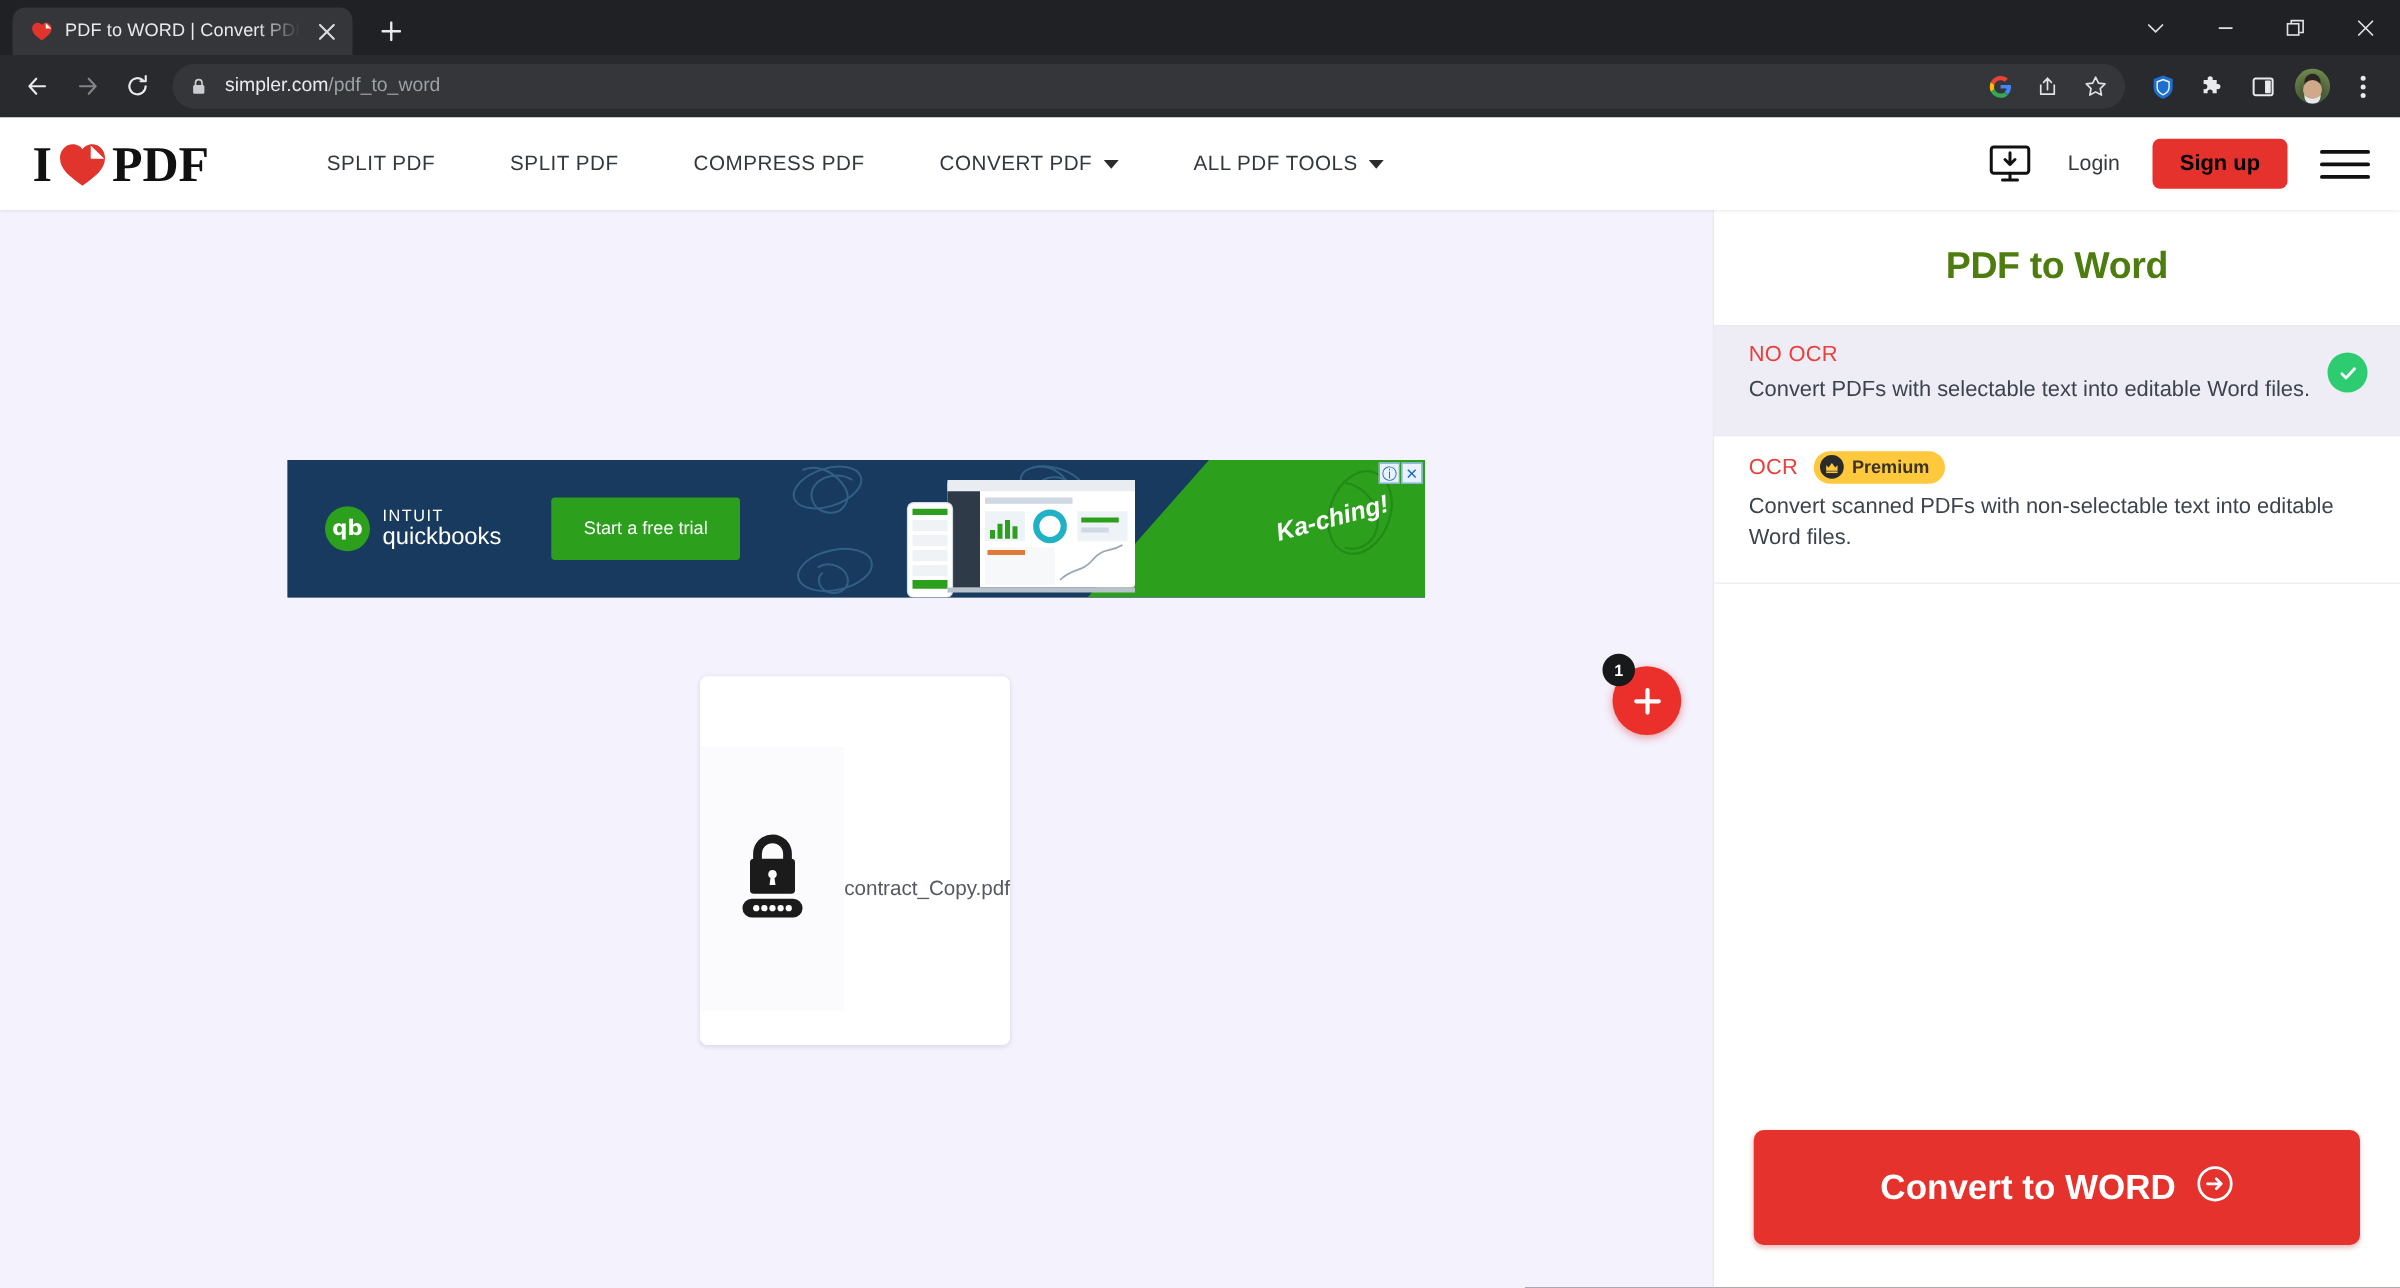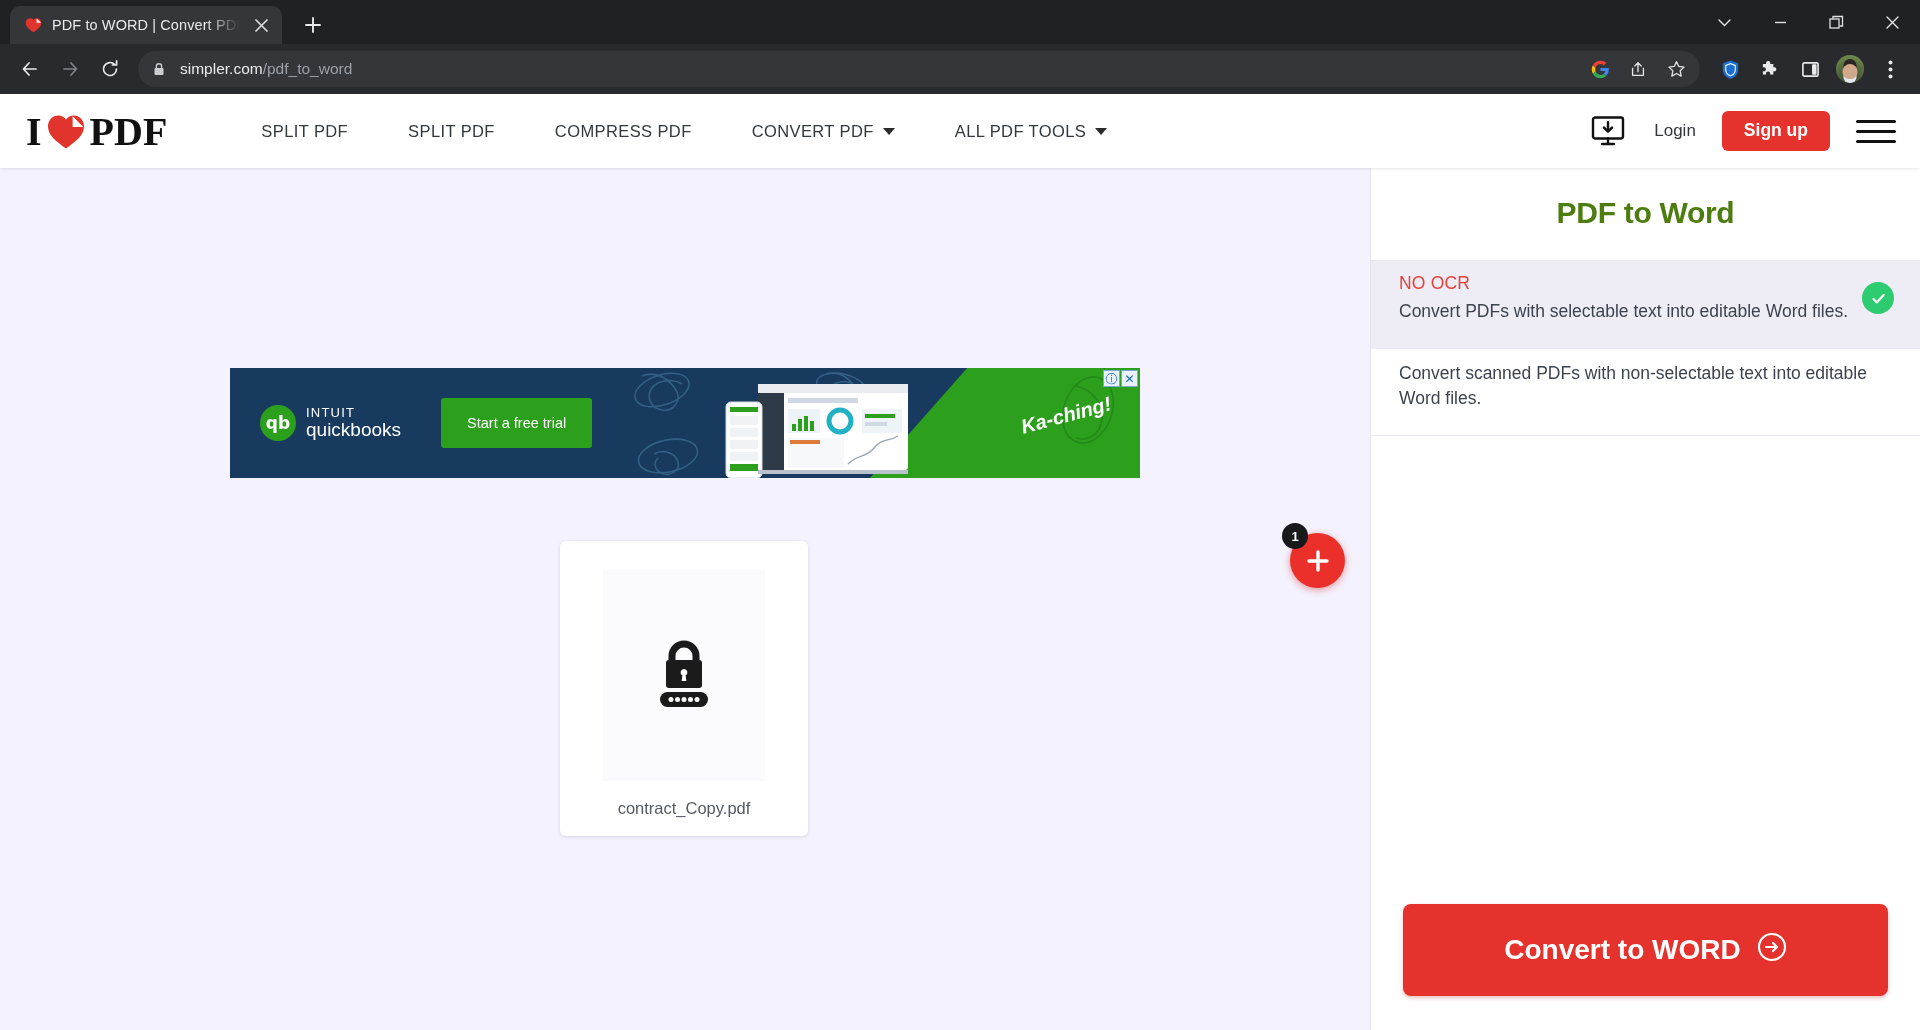--- a/index.html
+++ b/index.html
@@ -78,21 +78,21 @@
   .navitem {
     font-size: 16.5px; color:#33383d; letter-spacing:.4px; padding: 0 30px;
     display:flex; align-items:center; gap: 9px; white-space:nowrap;
   }
   .caret { width:0;height:0;border-left:6px solid transparent;border-right:6px solid transparent;border-top:7px solid #2b2b2b; }
 
   .header-right { margin-left:auto; display:flex; align-items:center; gap: 26px; }
   .desktop-icon { width:40px;height:34px; display:flex;align-items:center;justify-content:center; }
   .login-link { font-size: 17px; color:#33383d; }
   .signup-btn {
-    background:#e5322d; color:#ffffff; font-size:17.5px; font-weight:bold;
+    background:#e5322d; color:#000000; font-size:17.5px; font-weight:bold;
     padding: 11px 22px; border-radius: 6px; border:none; line-height:1;
   }
   .hamburger { width:40px; height:32px; display:flex; flex-direction:column; justify-content:center; gap:7px; }
   .hamburger i { display:block; height:3px; background:#111; border-radius:2px; }
 
   .body-wrap { flex:1; display:flex; min-height:0; }
 
   
   .work { flex:1; position:relative; background:#f4f2fd; min-width:0; }
 
@@ -128,21 +128,21 @@
     position:absolute; right: 2px; top: 2px; display:flex; gap:1px;
   }
   .ad-choices span {
     width:17px;height:17px; background:#e9f1fb; border:1px solid #7aa8d8; color:#1a6bc4;
     font-size:12px; display:flex; align-items:center; justify-content:center; line-height:1;
   }
 
   .filecard {
     position:absolute; left: 560px; top: 373px; width: 248px; height: 295px;
     background:#fff; border-radius: 6px; box-shadow: 0 1px 4px rgba(40,30,90,.13);
-    display:flex; flex-direction:column; align-items:center; padding-top: 28px;
+    display:flex; flex-direction:row; align-items:center; padding-top: 28px;
   }
   .file-thumb {
     width: 162px; height: 212px; background:#fbfbfd; display:flex; align-items:center; justify-content:center;
   }
   .file-name { margin-top: 18px; font-size: 16.5px; color:#555a60; }
 
   .fab-wrap { position:absolute; left: 1282px; top: 355px; width: 80px; height: 80px; }
   .fab {
     position:absolute; left: 8px; top: 10px; width: 55px; height: 55px; border-radius:50%;
     background:#eb2f2a; box-shadow: 0 2px 7px rgba(215,40,40,.45);
@@ -481,20 +481,32 @@
           </div>
           <span class="check">
             <svg width="17" height="17" viewBox="0 0 17 17">
                 <path d="M3.5 9l3.3 3.4L13.6 5" stroke="#ffffff" stroke-width="2.2" fill="none" stroke-linecap="round" stroke-linejoin="round"></path>
               </svg>
           </span>
         </div>
 
         <div class="opt">
           <div class="opt-body">
+            <div class="opt-head">
+              <span class="opt-label">OCR</span>
+              <span class="premium">
+                <span class="crown-circle">
+                  <svg width="11" height="10" viewBox="0 0 12 11">
+                    <path d="M1 3.6l2.1 2L6 1.6l2.9 4 2.1-2V8.4H1z" fill="#ffc83d"></path>
+                    <rect x="1" y="9" width="10" height="1.4" fill="#ffc83d"></rect>
+                  </svg>
+                </span>
+                <span>Premium</span>
+              </span>
+            </div>
             <div class="opt-desc">Convert scanned PDFs with non-selectable text into editable Word files.</div>
           </div>
         </div>
 
         <div class="panel-spacer"></div>
 
         <div class="panel-foot">
           <button class="convert-btn">
             <span>Convert to WORD</span>
             <span>

